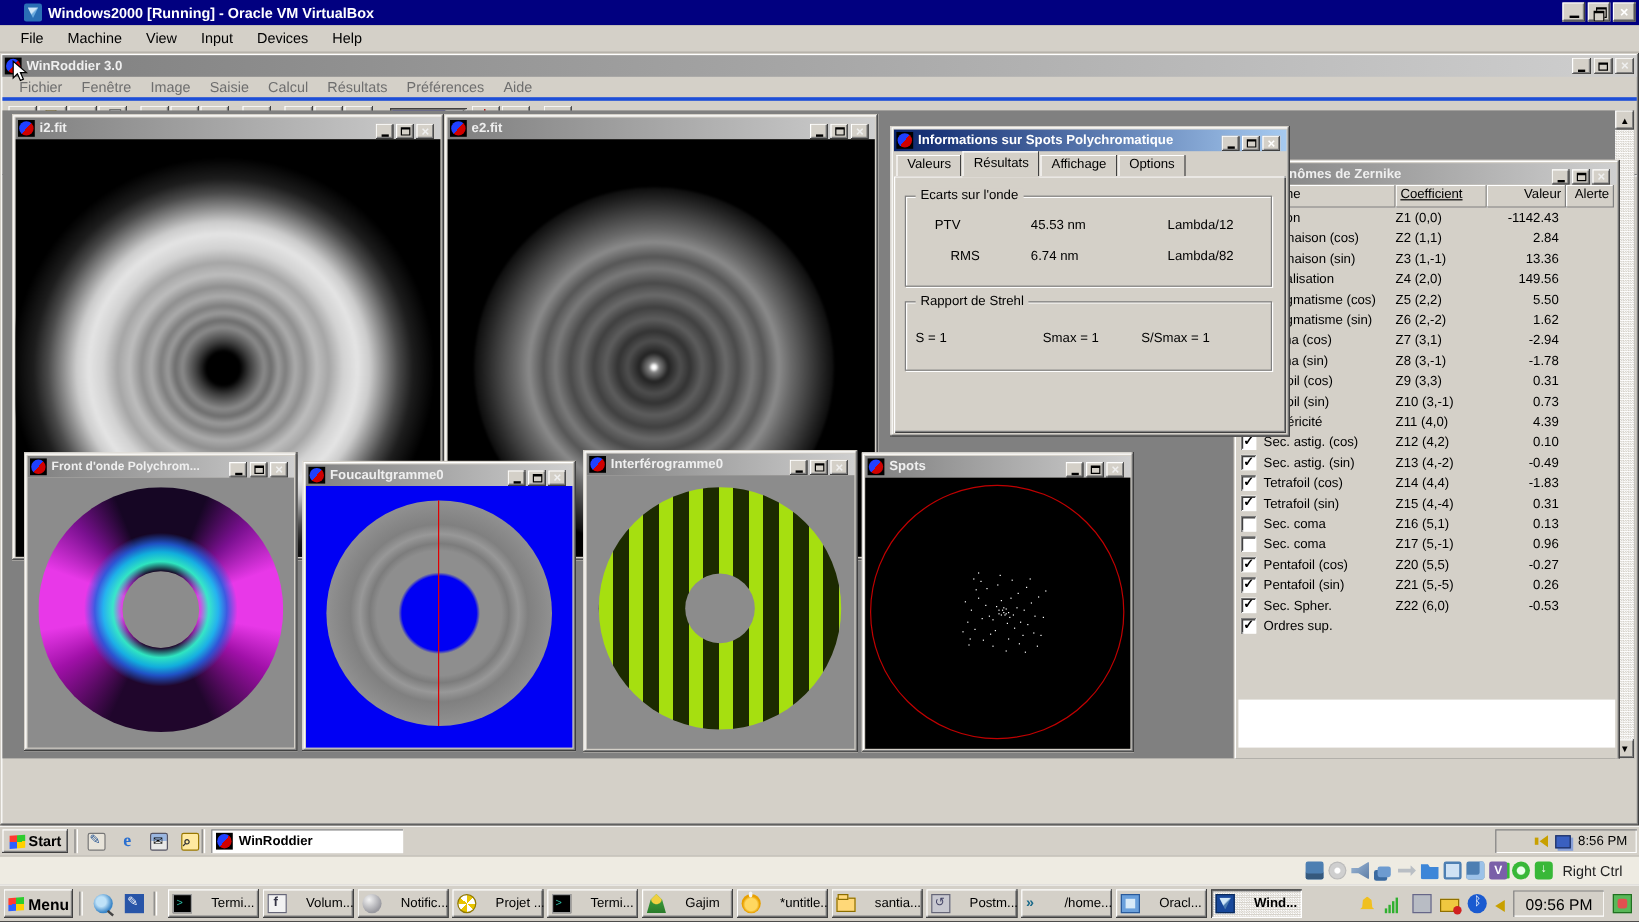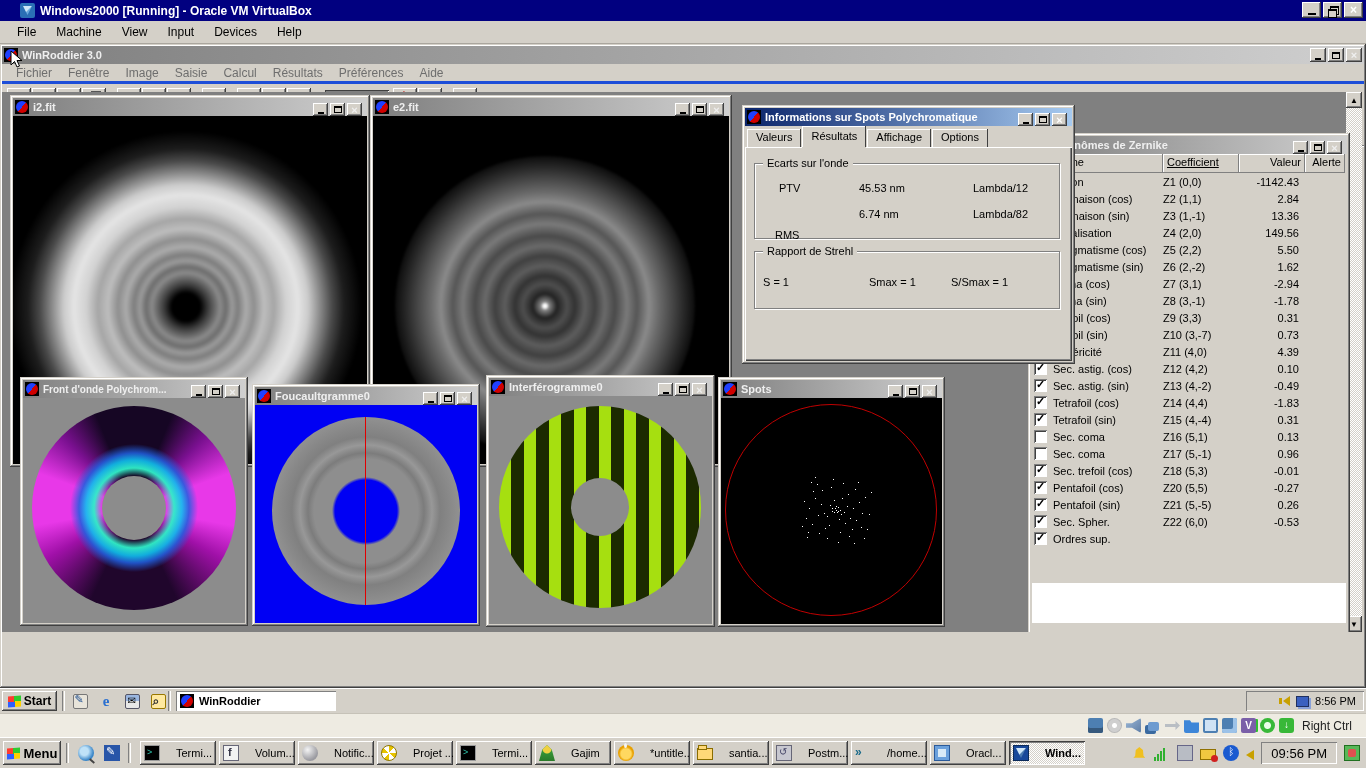--- a/index.html
+++ b/index.html
@@ -621,21 +621,21 @@
               </span>
               <span class="zc-coeff">Z9 (3,3)</span>
               <span class="zc-val">0.31</span>
               <span class="zc-al"></span>
             </div>
             <div class="zrow">
               <span class="zc-name">
                 <span class="cb on"></span>
                 <span>Trefoil (sin)</span>
               </span>
-              <span class="zc-coeff">Z10 (3,-7)</span>
+              <span class="zc-coeff">Z10 (3,-1)</span>
               <span class="zc-val">0.73</span>
               <span class="zc-al"></span>
             </div>
             <div class="zrow">
               <span class="zc-name">
                 <span class="cb on"></span>
                 <span>Sphéricité</span>
               </span>
               <span class="zc-coeff">Z11 (4,0)</span>
               <span class="zc-val">4.39</span>
@@ -686,29 +686,20 @@
               <span class="zc-val">0.13</span>
               <span class="zc-al"></span>
             </div>
             <div class="zrow">
               <span class="zc-name">
                 <span class="cb"></span>
                 <span>Sec. coma</span>
               </span>
               <span class="zc-coeff">Z17 (5,-1)</span>
               <span class="zc-val">0.96</span>
-              <span class="zc-al"></span>
-            </div>
-            <div class="zrow">
-              <span class="zc-name">
-                <span class="cb on"></span>
-                <span>Sec. trefoil (cos)</span>
-              </span>
-              <span class="zc-coeff">Z18 (5,3)</span>
-              <span class="zc-val">-0.01</span>
               <span class="zc-al"></span>
             </div>
             <div class="zrow">
               <span class="zc-name">
                 <span class="cb on"></span>
                 <span>Pentafoil (cos)</span>
               </span>
               <span class="zc-coeff">Z20 (5,5)</span>
               <span class="zc-val">-0.27</span>
               <span class="zc-al"></span>
@@ -767,21 +758,21 @@
           <span class="tab">Affichage</span>
           <span class="tab">Options</span>
         </div>
       <div class="page">
         <div class="groupbox" style="left:9px; top:16px; width:306px; height:76px;">
           <span class="legend">Ecarts sur l'onde</span>
           <div id="ecarts-rows">
               <span class="grow" style="left: 24px; top: 18px;">PTV</span>
               <span class="grow" style="left: 104px; top: 18px;">45.53 nm</span>
               <span class="grow" style="left: 218px; top: 18px;">Lambda/12</span>
-              <span class="grow" style="left: 20px; top: 44px; margin-top: 21px;">RMS</span>
+              <span class="grow" style="left: 37px; top: 44px;">RMS</span>
               <span class="grow" style="left: 104px; top: 44px;">6.74 nm</span>
               <span class="grow" style="left: 218px; top: 44px;">Lambda/82</span>
             </div>
         </div>
         <div class="groupbox" style="left:9px; top:104px; width:306px; height:58px;">
           <span class="legend">Rapport de Strehl</span>
           <div id="strehl-items">
               <span class="grow" style="left: 8px; top: 24px;">S = 1</span>
               <span class="grow" style="left: 114px; top: 24px;">Smax = 1</span>
               <span class="grow" style="left: 196px; top: 24px;">S/Smax = 1</span>

